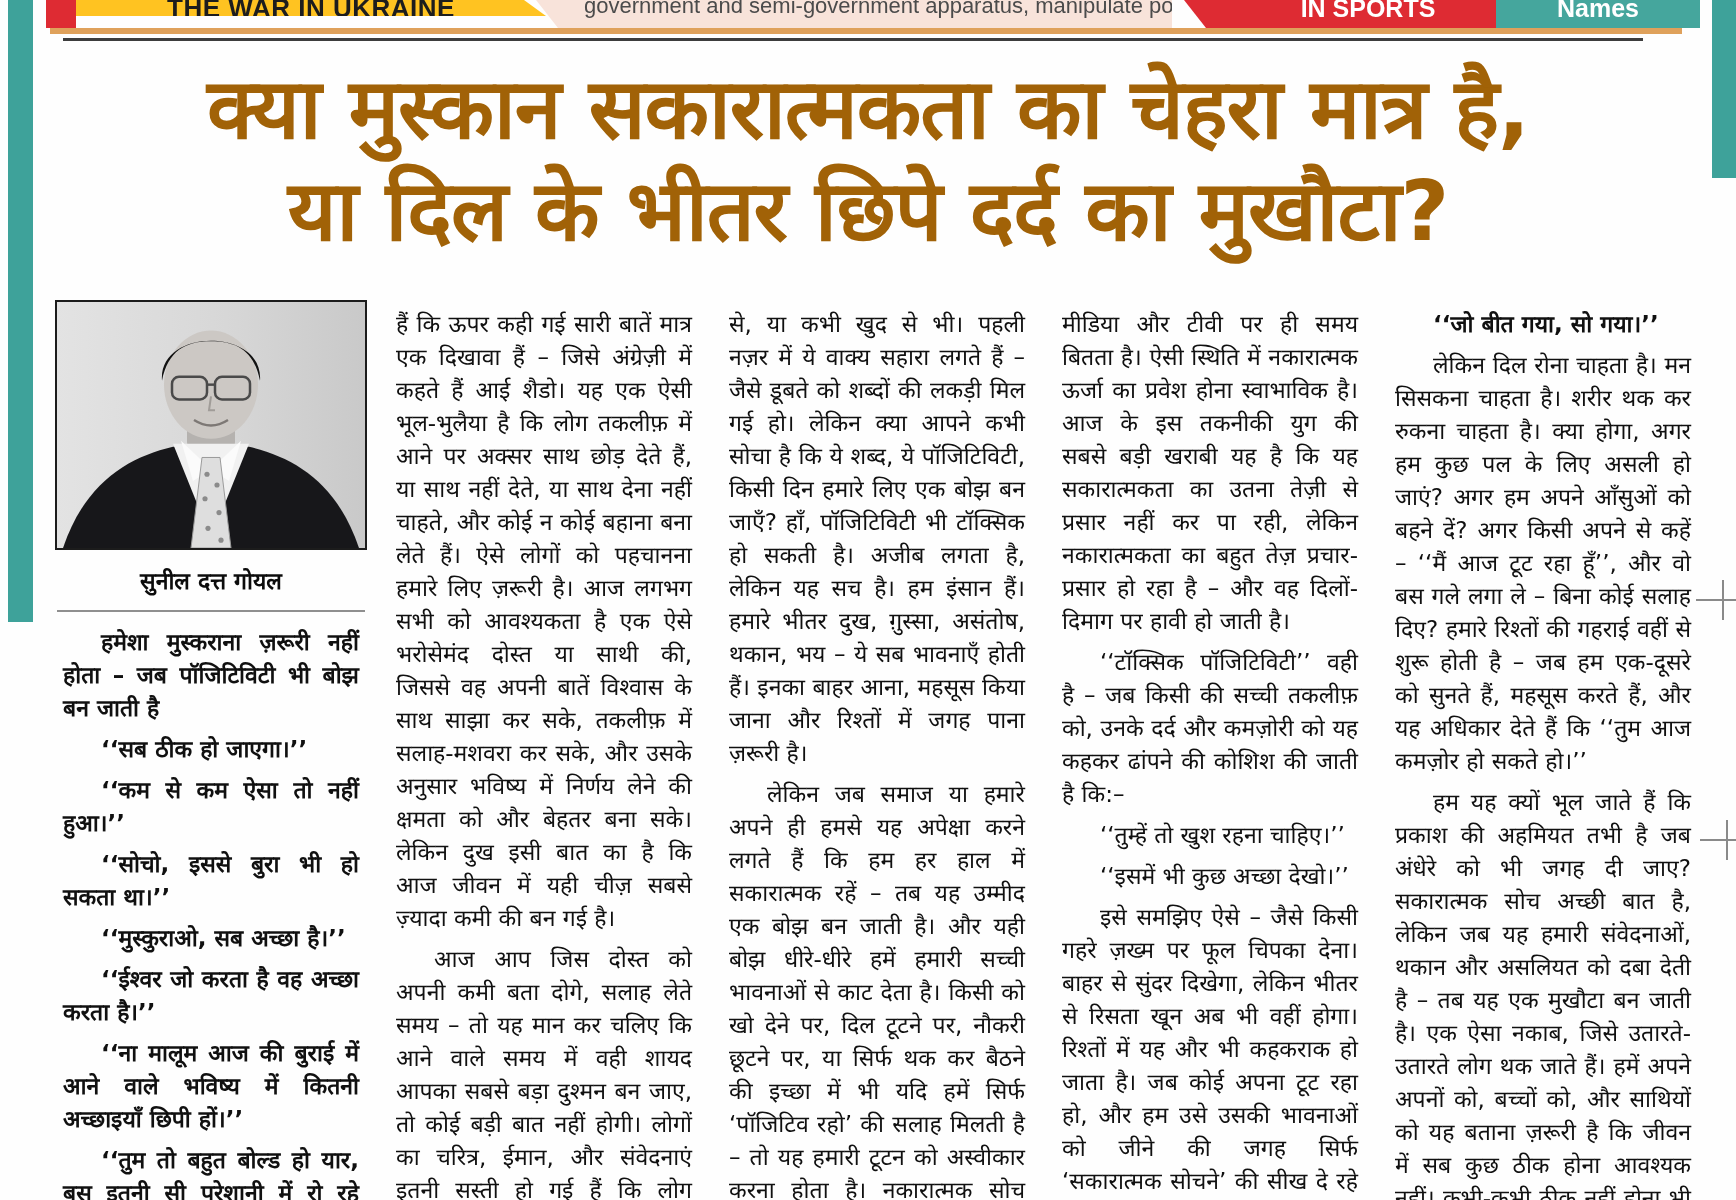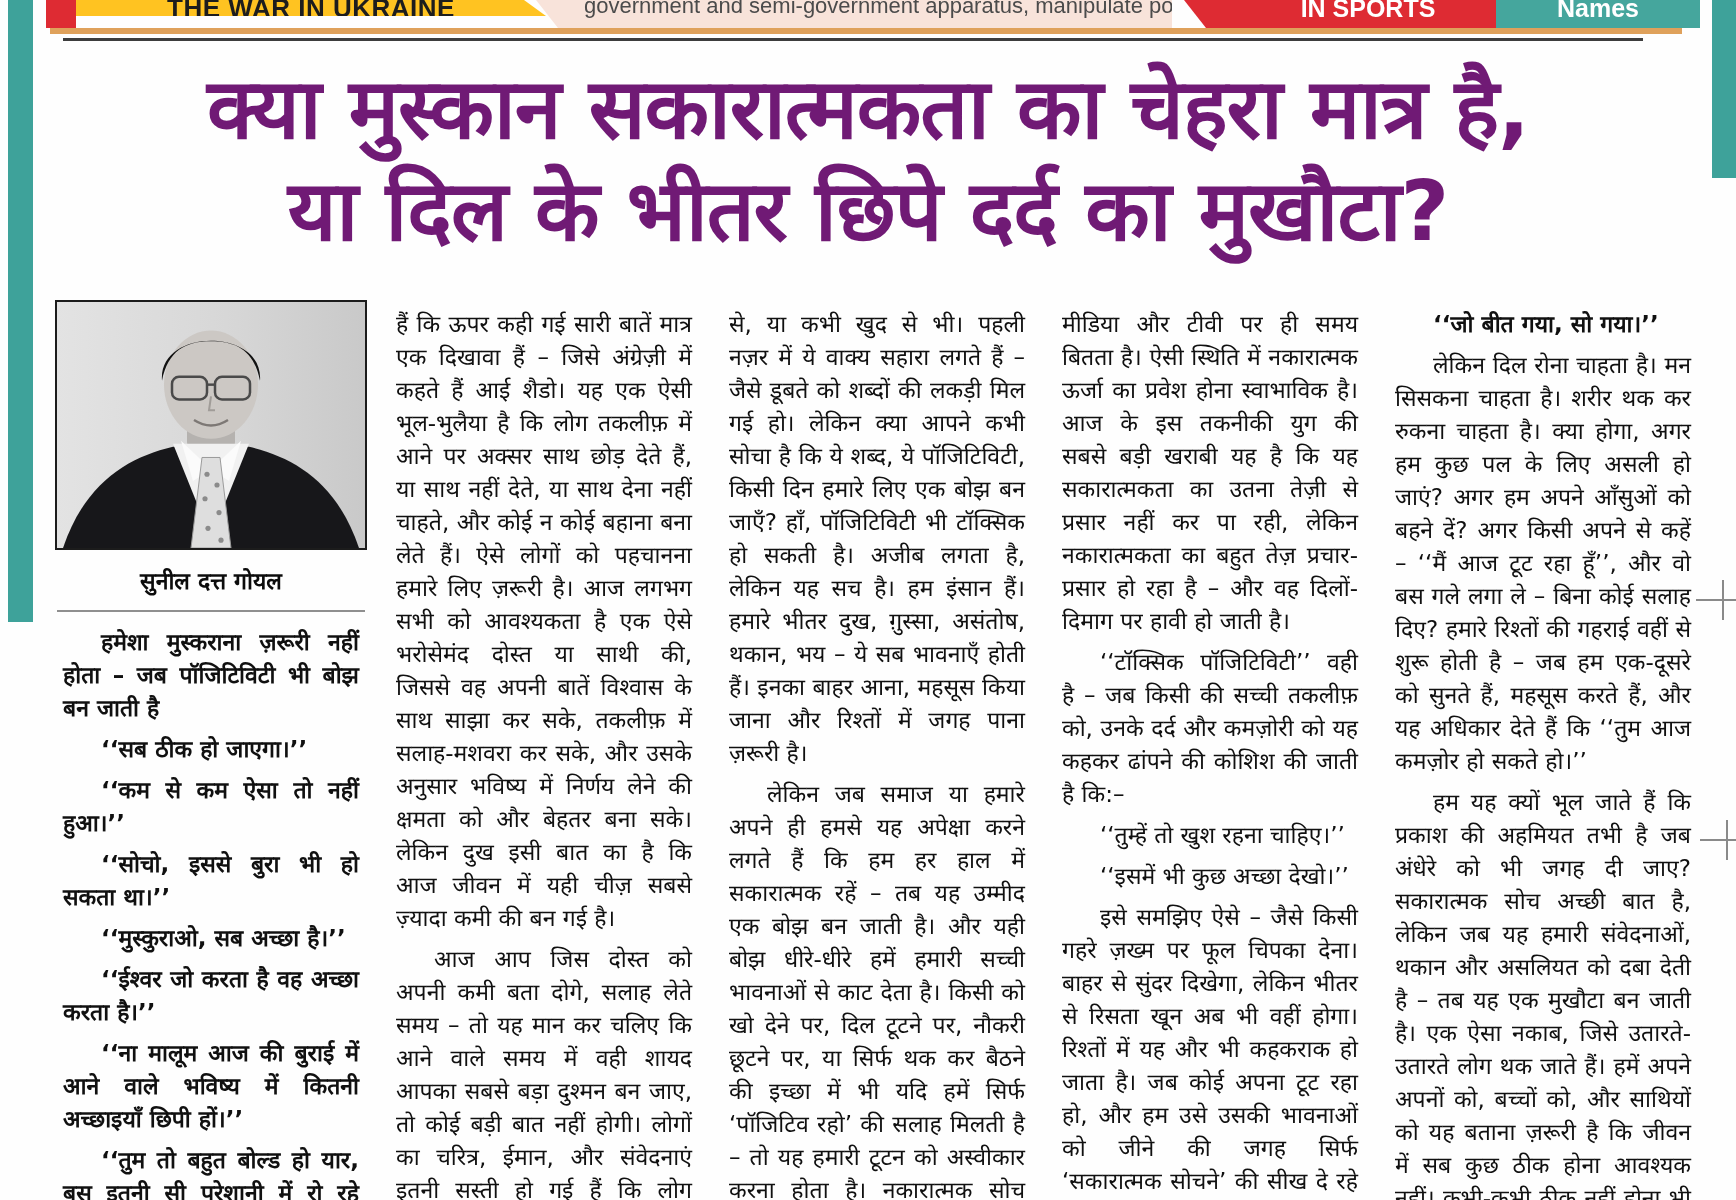--- a/index.html
+++ b/index.html
@@ -43,21 +43,21 @@
   }
   .banner-sports .lbl, .banner-names .lbl{
     position:relative;top:-6px;display:block;text-align:center;
     font-family:"Liberation Sans", sans-serif;font-weight:bold;font-size:25px;color:#ffffff;white-space:nowrap;
   }
   .banner-underline{position:absolute;left:50px;top:28px;width:1632px;height:6px;background:#DFA15B;}
   .header-rule{position:absolute;left:63px;top:38px;width:1580px;height:3px;background:#3d3d3d;}
 
   
   .headline{
-    position:absolute;left:0;top:58px;width:1736px;text-align:center;color:#701a75;
+    position:absolute;left:0;top:58px;width:1736px;text-align:center;color:#a16207;
     font-weight:700;font-size:84px;line-height:102px;letter-spacing:-1px;white-space:nowrap;
   }
 
   
   .cols{
     position:absolute;left:55px;top:300px;width:1648px;height:900px;
     display:flex;gap:21px;overflow:hidden;
   }
   .col{flex:0 0 312px;width:312px;font-size:23px;line-height:33px;text-align:justify;color:#101010;}
   .col p{margin:8px;}

